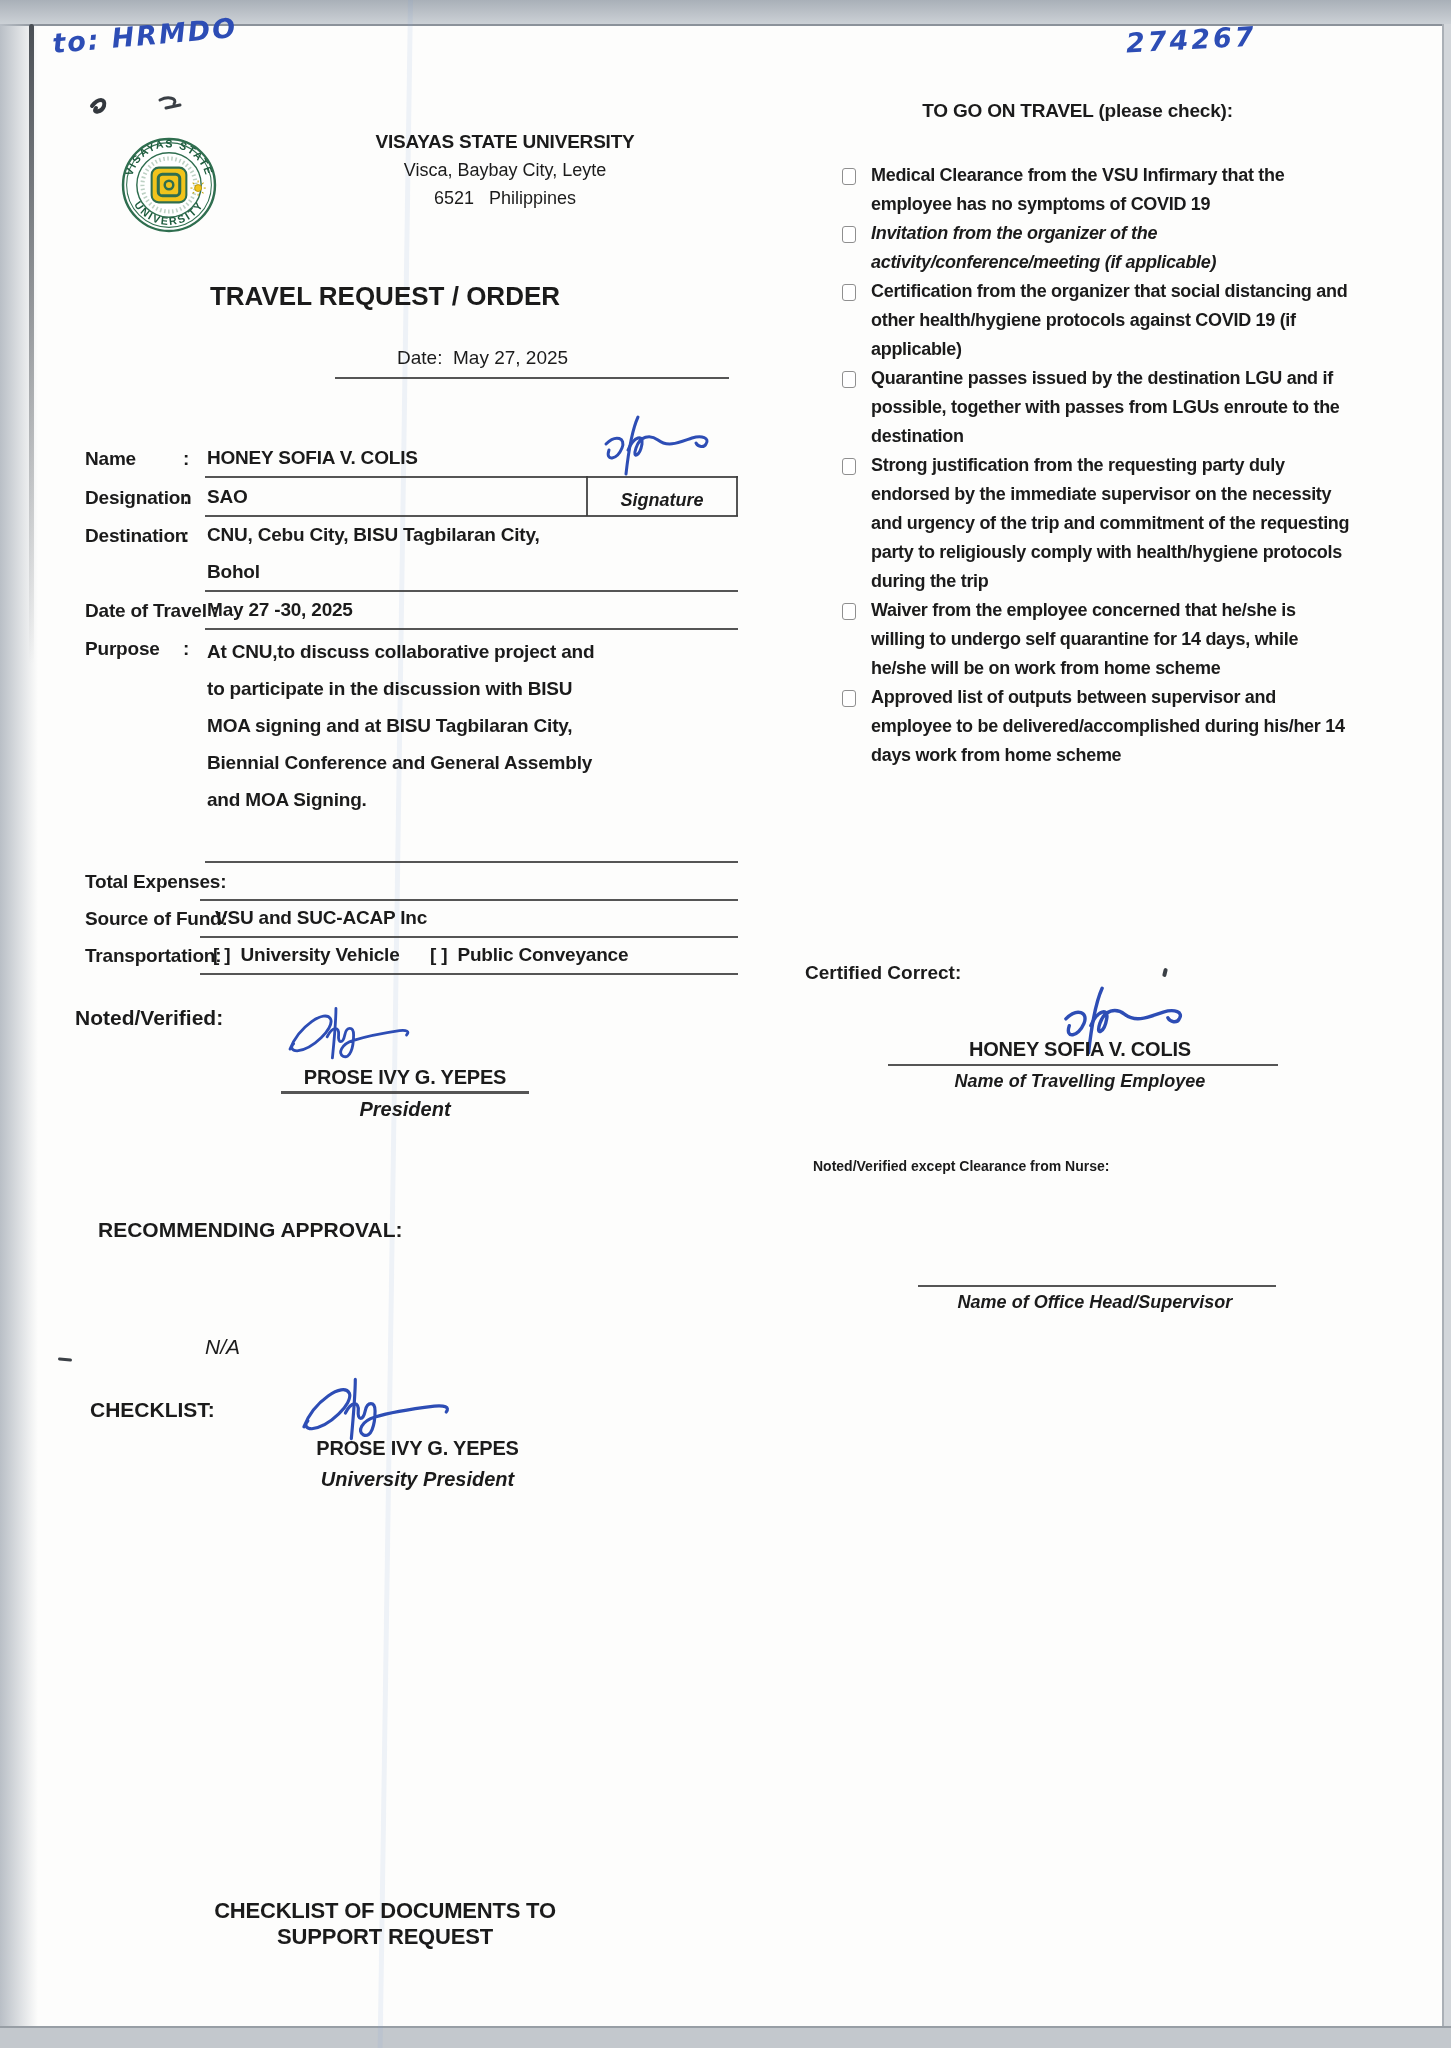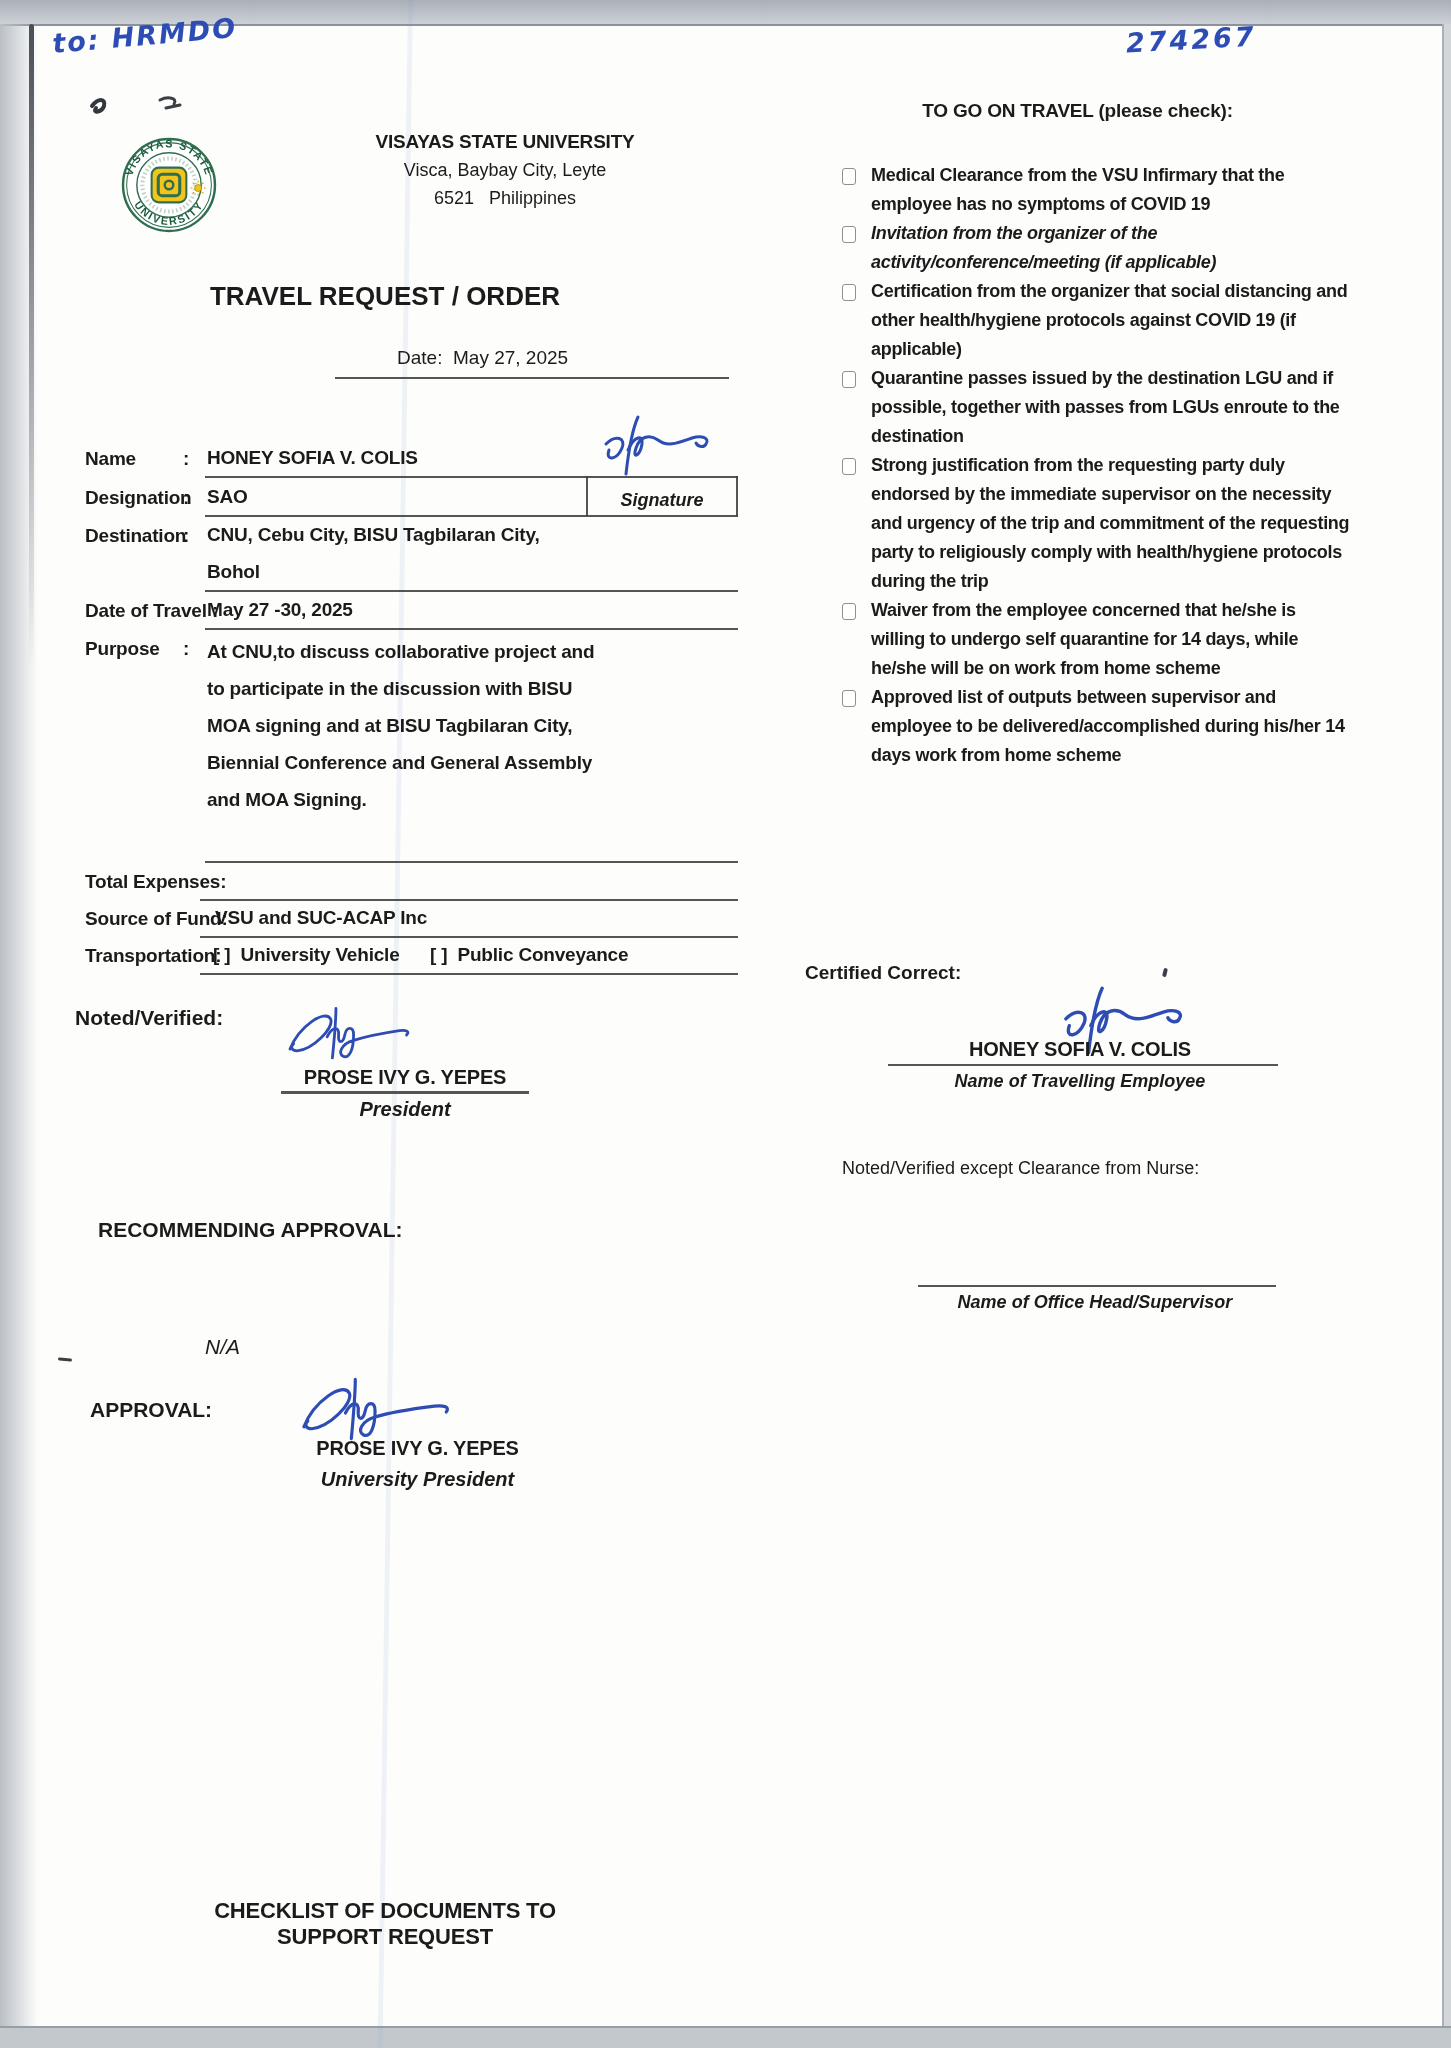--- a/index.html
+++ b/index.html
@@ -160,21 +160,21 @@
   </g>
 </svg>
 
 <div class="abs ctr" style="left:283px;top:1066px;width:244px;font-size:20px;font-weight:700;letter-spacing:-.2px">PROSE IVY G. YEPES</div>
 <div class="line" style="left:281px;top:1091px;width:248px;height:3px"></div>
 <div class="abs ctr i" style="left:283px;top:1098px;width:244px;font-size:20px;font-weight:700">President</div>
 
 <div class="abs" style="left:98px;top:1218px;font-size:21px;font-weight:700">RECOMMENDING APPROVAL:</div>
 <div class="abs i" style="left:205px;top:1335px;font-size:21px">N/A</div>
 
-<div class="abs" style="left:90px;top:1398px;font-size:21px;font-weight:700">APPROVAL:</div>
+<div class="abs" style="left:90px;top:1398px;font-size:21px;font-weight:700">CHECKLIST:</div>
 
 <svg class="abs" style="left:296px;top:1375px" width="168" height="72" viewBox="0 0 170 72">
   <g stroke="#2d4db5" stroke-width="3.2" fill="none" stroke-linecap="round">
     <path d="M8,52 C18,26 48,6 54,18 C58,28 34,52 16,54 C10,54 8,50 12,46"></path>
     <path d="M56,64 C58,42 60,18 60,4"></path>
     <path d="M50,38 C56,26 64,26 63,36 C62,46 68,46 70,36 C72,26 80,26 80,36 C80,50 76,64 68,60 C62,57 66,46 80,42 C96,37 116,34 140,31 C150,30 156,32 152,37"></path>
   </g>
 </svg>
 
 <div class="abs ctr" style="left:300px;top:1437px;width:235px;font-size:20px;font-weight:700;letter-spacing:-.2px">PROSE IVY G. YEPES</div>
@@ -226,16 +226,16 @@
     <path d="M34,60 C36,42 40,16 46,3"></path>
     <path d="M14,30 C24,20 34,24 30,34 C25,46 13,48 17,36"></path>
     <path d="M36,36 C42,22 52,20 50,30 C48,42 40,46 44,34 C48,22 58,20 66,26 C76,34 88,28 100,24 C110,21 118,24 114,30 C112,34 106,33 104,29"></path>
   </g>
 </svg>
 
 <div class="abs ctr" style="left:880px;top:1038px;width:400px;font-size:20px;font-weight:700;letter-spacing:-.2px">HONEY SOFIA V. COLIS</div>
 <div class="line" style="left:888px;top:1064px;width:390px"></div>
 <div class="abs ctr cap" style="left:880px;top:1071px;width:400px">Name of Travelling Employee</div>
 
-<div class="abs" style="left:842px;top:1158px;font-size:18px;font-weight:400">Noted/Verified except Clearance from Nurse:</div>
+<div class="abs" style="left:813px;top:1158px;font-size:14px;font-weight:700">Noted/Verified except Clearance from Nurse:</div>
 
 <div class="line" style="left:918px;top:1285px;width:358px"></div>
 <div class="abs ctr cap" style="left:900px;top:1292px;width:390px">Name of Office Head/Supervisor</div>
 
 </body></html>

